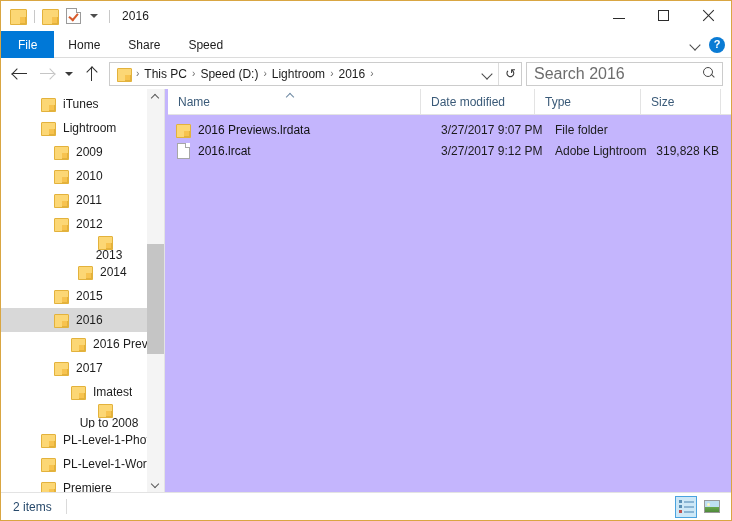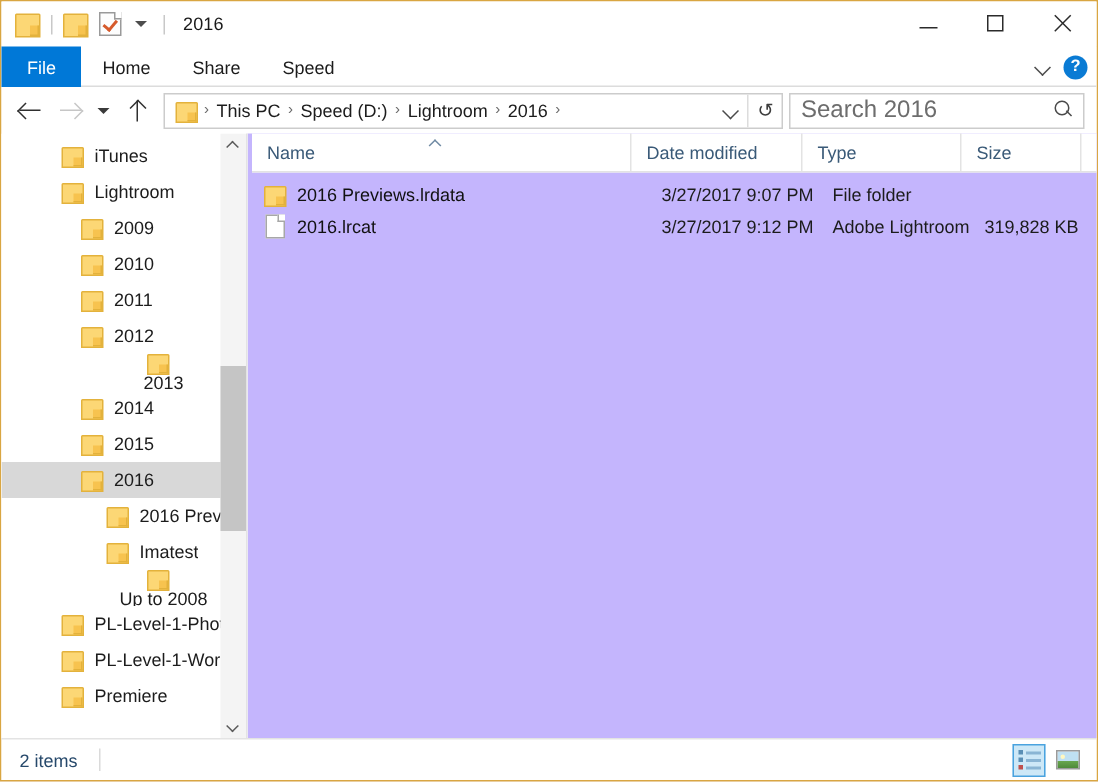--- a/index.html
+++ b/index.html
@@ -525,35 +525,39 @@
             <span class="navlabel">2011</span>
           </div>
           <div class="navrow" style="padding-left: 53px;">
             <span class="folder-ico sm"></span>
             <span class="navlabel">2012</span>
           </div>
           <div class="navrow" style="padding-left: 53px; flex-direction: column;">
             <span class="folder-ico sm"></span>
             <span class="navlabel">2013</span>
           </div>
+          <div class="navrow" style="padding-left: 77px;">
+            <span class="folder-ico sm"></span>
+            <span class="navlabel">2014</span>
+          </div>
           <div class="navrow" style="padding-left: 53px;">
             <span class="folder-ico sm"></span>
-            <span class="navlabel">2014</span>
+            <span class="navlabel">2015</span>
+          </div>
+          <div class="navrow sel" style="padding-left: 53px;">
+            <span class="folder-ico sm"></span>
+            <span class="navlabel">2016</span>
+          </div>
+          <div class="navrow" style="padding-left: 70px;">
+            <span class="folder-ico sm"></span>
+            <span class="navlabel">2016 Previews.lrdata</span>
           </div>
           <div class="navrow" style="padding-left: 53px;">
             <span class="folder-ico sm"></span>
-            <span class="navlabel">2015</span>
-          </div>
-          <div class="navrow sel" style="padding-left: 53px;">
-            <span class="folder-ico sm"></span>
-            <span class="navlabel">2016</span>
-          </div>
-          <div class="navrow" style="padding-left: 70px;">
-            <span class="folder-ico sm"></span>
-            <span class="navlabel">2016 Previews.lrdata</span>
+            <span class="navlabel">2017</span>
           </div>
           <div class="navrow" style="padding-left: 70px;">
             <span class="folder-ico sm"></span>
             <span class="navlabel">Imatest</span>
           </div>
           <div class="navrow" style="padding-left: 53px; flex-direction: column;">
             <span class="folder-ico sm"></span>
             <span class="navlabel">Up to 2008</span>
           </div>
           <div class="navrow" style="padding-left: 40px;">

